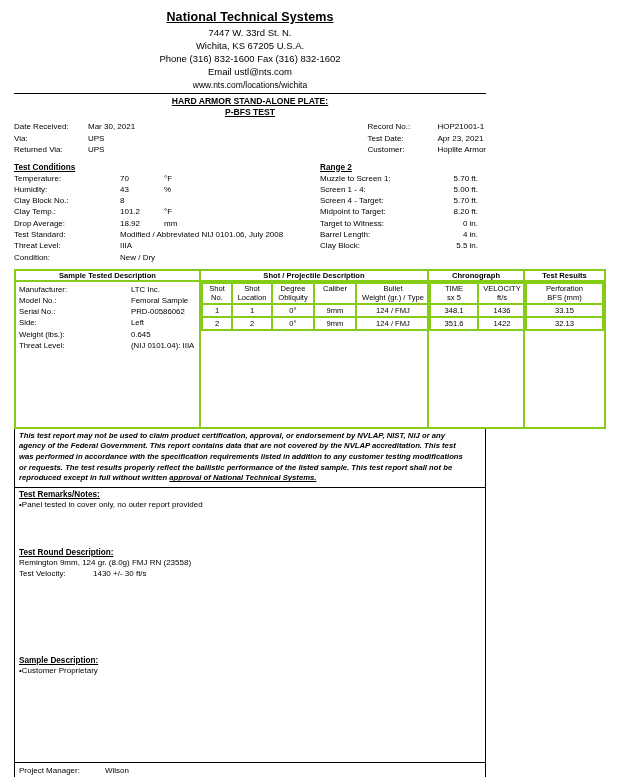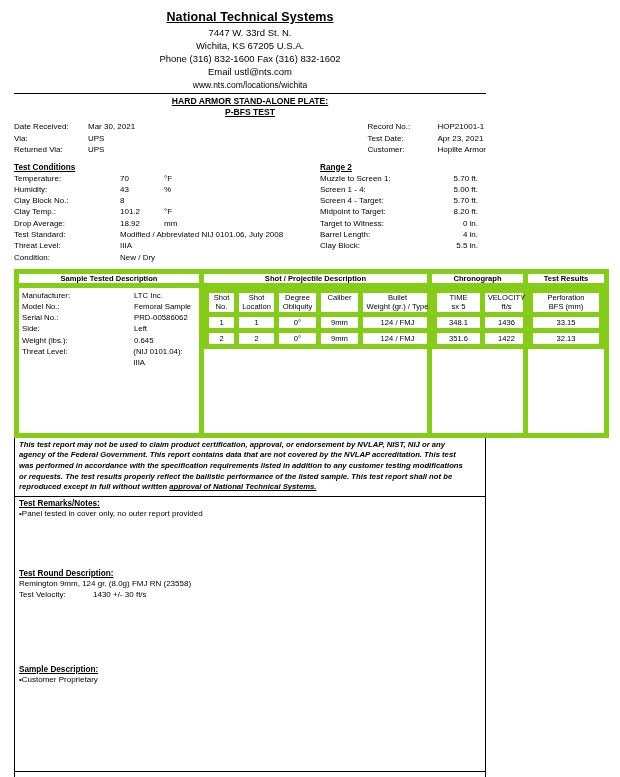--- a/index.html
+++ b/index.html
@@ -103,21 +103,21 @@
   .rrow .r2 { width: 52px; text-align: right; }
 
   
   table.main {
     width: 100%;
     border-collapse: collapse;
     margin-top: 6px;
     table-layout: fixed;
   }
   table.main th, table.main td {
-    border: 5px solid #84cc16;
+    border: 2px solid #84cc16;
     font-size: 7.6px;
     padding: 0;
     vertical-align: top;
   }
   .grp-hdr {
     text-align: center;
     font-weight: bold;
     font-size: 8px;
     padding: 1px 0 1px 0;
   }
@@ -167,21 +167,21 @@
     box-sizing: border-box;
   }
   .lbl-ul {
     font-weight: bold;
     text-decoration: underline;
     font-size: 8.2px;
   }
   .bullet { font-size: 8px; line-height: 11px; }
   .blk { position: absolute; left: 4px; right: 4px; }
 
-  .tr-desc { top: 72px; }
+  .tr-desc { top: 60px; }
   .samp-desc { top: 168px; }
 
   .twocol { display: flex; font-size: 8px; line-height: 11.5px; }
   .twocol .a { width: 74px; }
 
   
   .footer {
     border: 1px solid #000;
     border-top: none;
     padding: 2px 4px 3px 4px;

